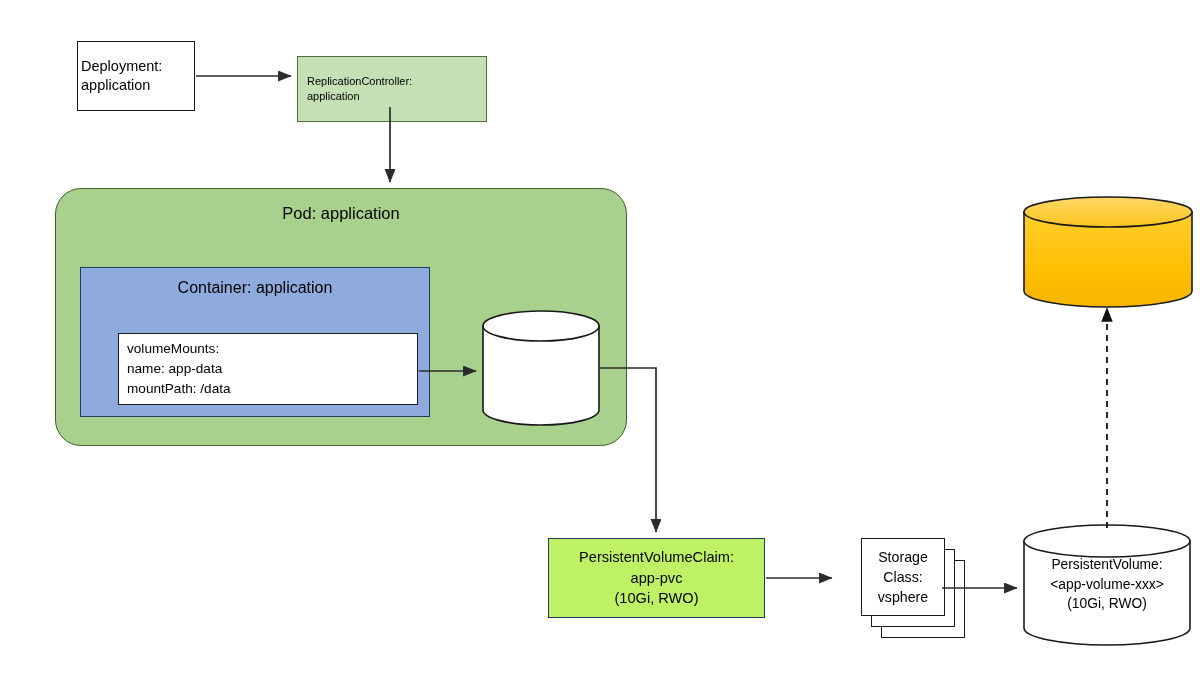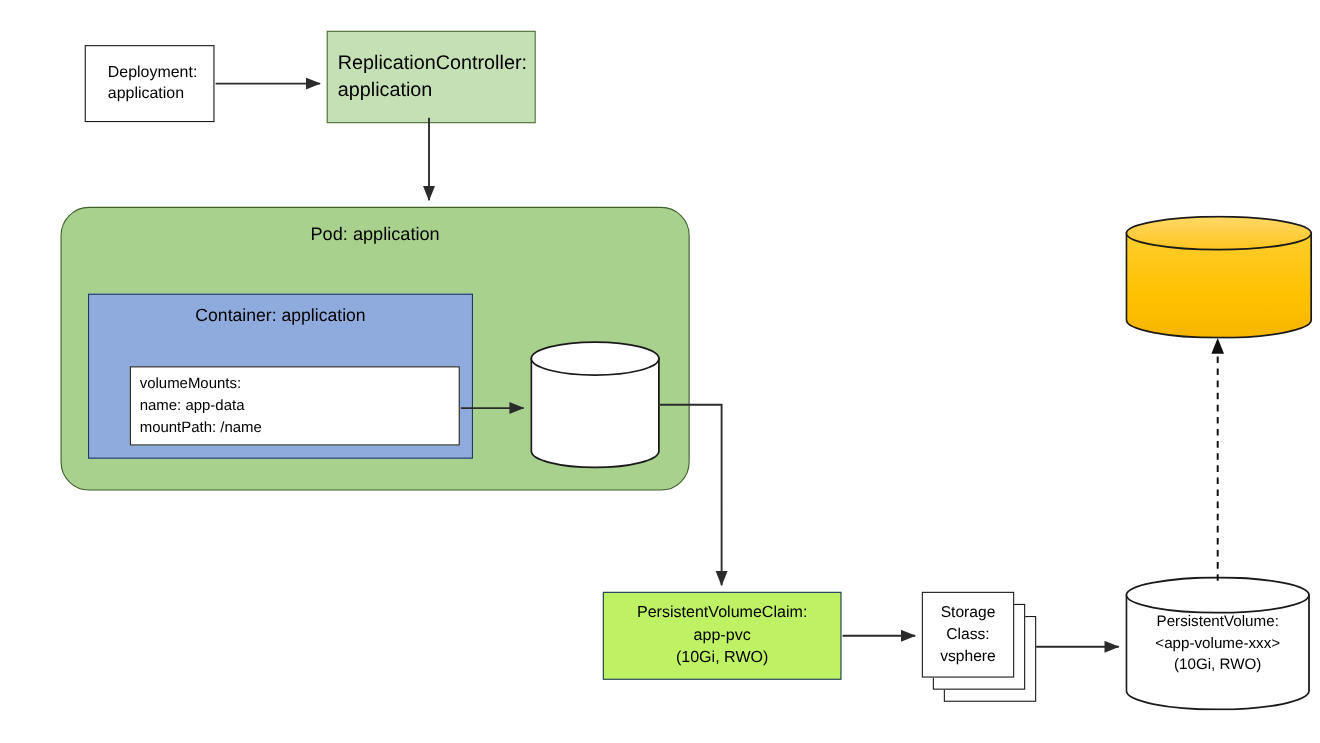--- a/index.html
+++ b/index.html
@@ -27,33 +27,33 @@
     white-space: pre-line;
   }
 
   
   #deployment-box {
     left: 77px; top: 41px; width: 118px; height: 70px;
     background: #ffffff;
     border: 1.6px solid #1a1a1a;
     justify-content: flex-start;
     text-align: left;
-    padding-left: 20px;
+    padding-left: 3px;
     font-size: 14.5px;
   }
 
   
   #replicationcontroller-box {
-    left: 297px; top: 28px; width: 190px; height: 84px;
+    left: 297px; top: 56px; width: 190px; height: 66px;
     background: #c5e0b4;
     border: 1.3px solid #4f7038;
     justify-content: flex-start;
     text-align: left;
     padding-left: 9px;
-    font-size: 18px;
+    font-size: 11px;
   }
 
   
   #pod-box {
     left: 55px; top: 188px; width: 572px; height: 258px;
     background: #a9d18e;
     border: 1.5px solid #3f5f2b;
     border-radius: 26px;
     align-items: flex-start;
     justify-content: center;
@@ -118,21 +118,21 @@
   
   #storageclass-stack {
     position: absolute;
     left: 838px; top: 538px; width: 104px; height: 100px;
   }
   .sc-sheet {
     position: absolute;
     box-sizing: border-box;
     background: #ffffff;
     border: 1.5px solid #1a1a1a;
-    width: 84px; height: 78px;
+    width: 84px; height: 78px; margin-left: 23px;
   }
   #sc-sheet-back  { left: 20px; top: 22px; }
   #sc-sheet-mid   { left: 10px; top: 11px; }
   #sc-sheet-front {
     left: 0px; top: 0px;
     display: flex; align-items: center; justify-content: center;
     text-align: center;
     font-size: 14.2px;
     line-height: 1.42;
     white-space: pre-line;
@@ -194,21 +194,21 @@
 
   <div class="node" id="replicationcontroller-box">ReplicationController:
 application</div>
 
   <div class="node" id="pod-box">Pod: application</div>
 
   <div class="node" id="container-box">Container: application</div>
 
   <div class="node" id="volumemounts-box">volumeMounts:
  name: app-data
- mountPath: /name</div>
+ mountPath: /data</div>
 
   <div class="cylinder" id="volume-cylinder">
     <svg width="118" height="116" viewBox="0 0 118 116" xmlns="http://www.w3.org/2000/svg">
       <path d="M1,16 L1,100 A58,15 0 0 0 117,100 L117,16 Z" fill="#ffffff" stroke="#1a1a1a" stroke-width="1.6"></path>
       <ellipse cx="59" cy="16" rx="58" ry="15" fill="#ffffff" stroke="#1a1a1a" stroke-width="1.6"></ellipse>
     </svg>
   </div>
 
   <div class="node" id="pvc-box">PersistentVolumeClaim:
 app-pvc

